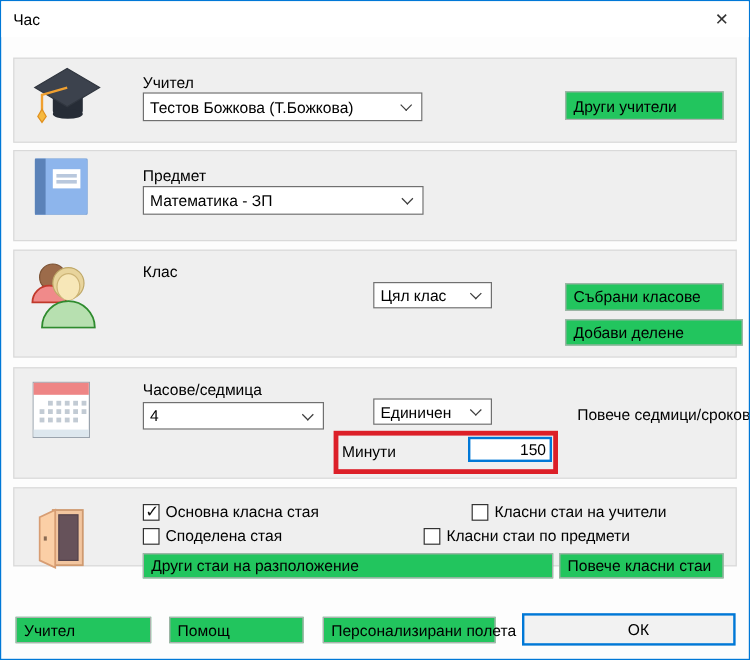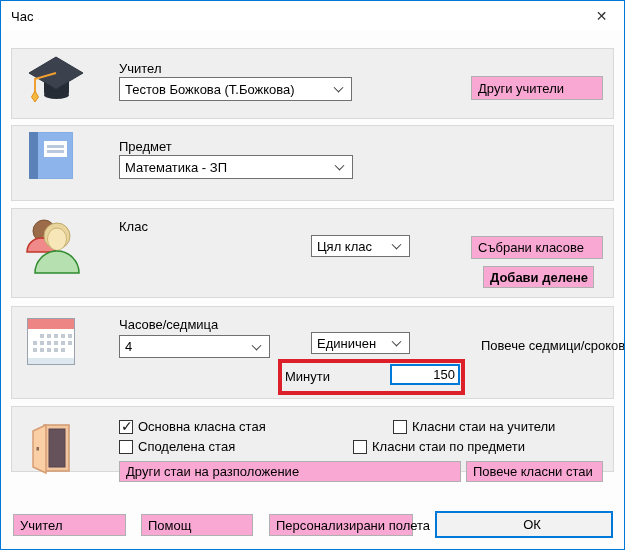--- a/index.html
+++ b/index.html
@@ -38,21 +38,21 @@
     display:flex; align-items:center; padding-left:5px; font-size:13px;
     white-space:nowrap; overflow:hidden;
   }
   .combo .chev{
     position:absolute; right:9px; top:50%; width:7px; height:7px;
     border-right:1px solid #3c3c3c; border-bottom:1px solid #3c3c3c;
     transform:translateY(-70%) rotate(45deg);
   }
 
   .btn{
-    position:absolute; background:#f9a8d4; border:1px solid #b0b0b0;
+    position:absolute; background:#22c55e; border:1px solid #b0b0b0;
     display:flex; align-items:center; padding-left:6px; font-size:13px;
     white-space:nowrap; cursor:default;
   }
   .btn.center{ justify-content:center; padding-left:16px; }
   .btn.default{ border:2px solid #0078d7; background:#f2f2f2; }
 
   .checkrow{ position:absolute; display:flex; align-items:center; gap:5px; }
   .checkbox{
     width:14px; height:14px; background:#fff; border:1px solid #333;
     position:relative; flex:0 0 auto;
@@ -130,21 +130,21 @@
         <path d="M14 57 a22 22 0 0 1 44 0 Z" fill="#b7e0b0" stroke="#2e8b2e" stroke-width="1.5"></path>
         <ellipse cx="36" cy="24" rx="8" ry="10" fill="#f7e7b8"></ellipse>
       </svg>
     </div>
     <span class="lbl" style="left:107px; top:10px;">Клас</span>
     <div class="combo" style="left:299px; top:26px; width:99px; height:22px;">
       <span>Цял клас</span>
       <span class="chev"></span>
     </div>
     <div class="btn" style="left:459px; top:27px; width:132px; height:23px;">Събрани класове</div>
-    <div class="btn" style="left:471px; top:57px; width:111px; height:22px;font-weight:bold;">Добави делене</div>
+    <div class="btn" style="left:459px; top:57px; width:148px; height:22px;">Добави делене</div>
   </div>
 
   <div class="group g4">
     <div class="icon-box" style="left:15px; top:11px;">
       <svg width="48" height="47" viewBox="0 0 48 47">
         <rect x="0.5" y="0.5" width="47" height="46" fill="#ffffff" stroke="#9aa3ad" stroke-width="1"></rect>
         <rect x="1" y="1" width="46" height="10" fill="#ee8585"></rect>
         <rect x="1" y="40" width="46" height="6" fill="#dde7ee"></rect>
         <g fill="#c2cbd4">
           <rect x="13" y="16" width="4" height="4"></rect>

